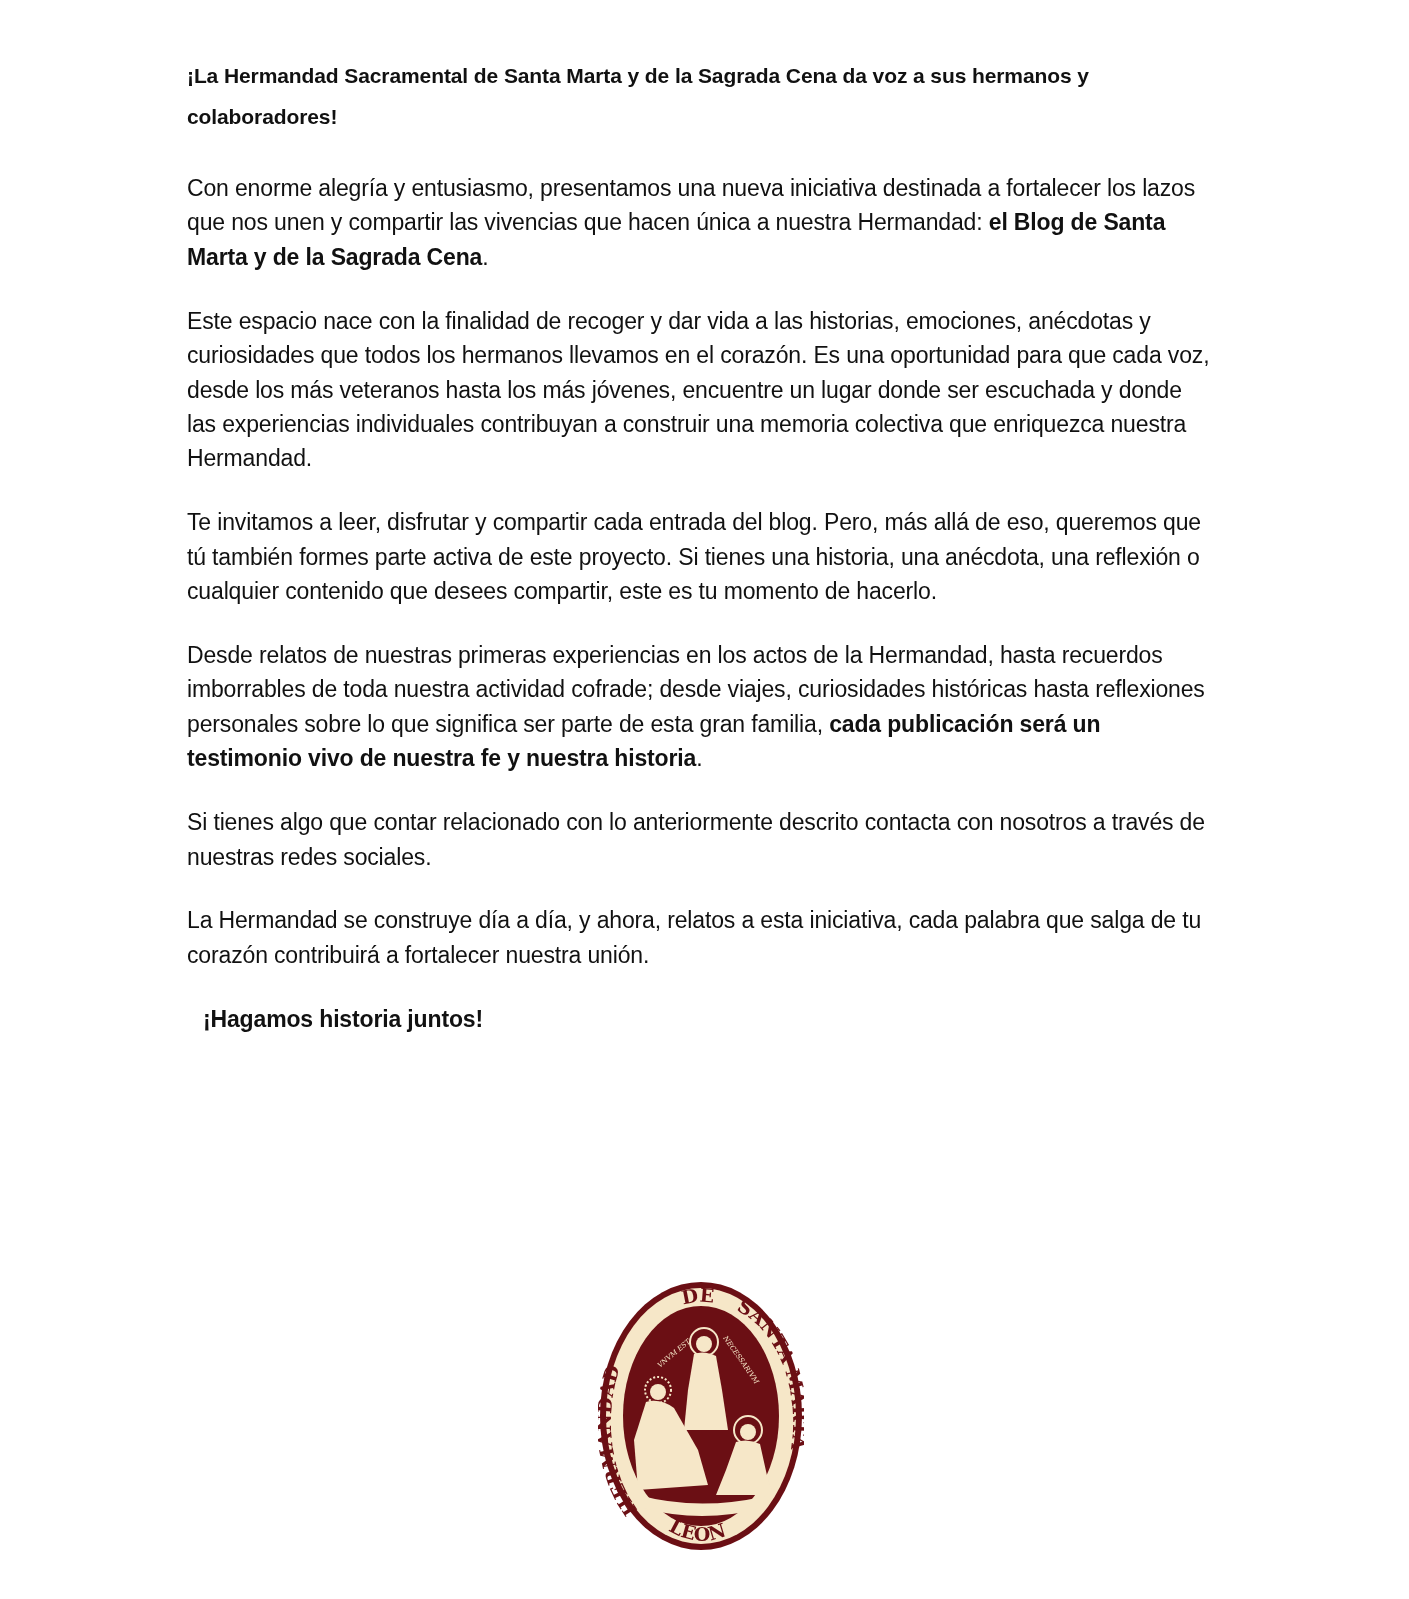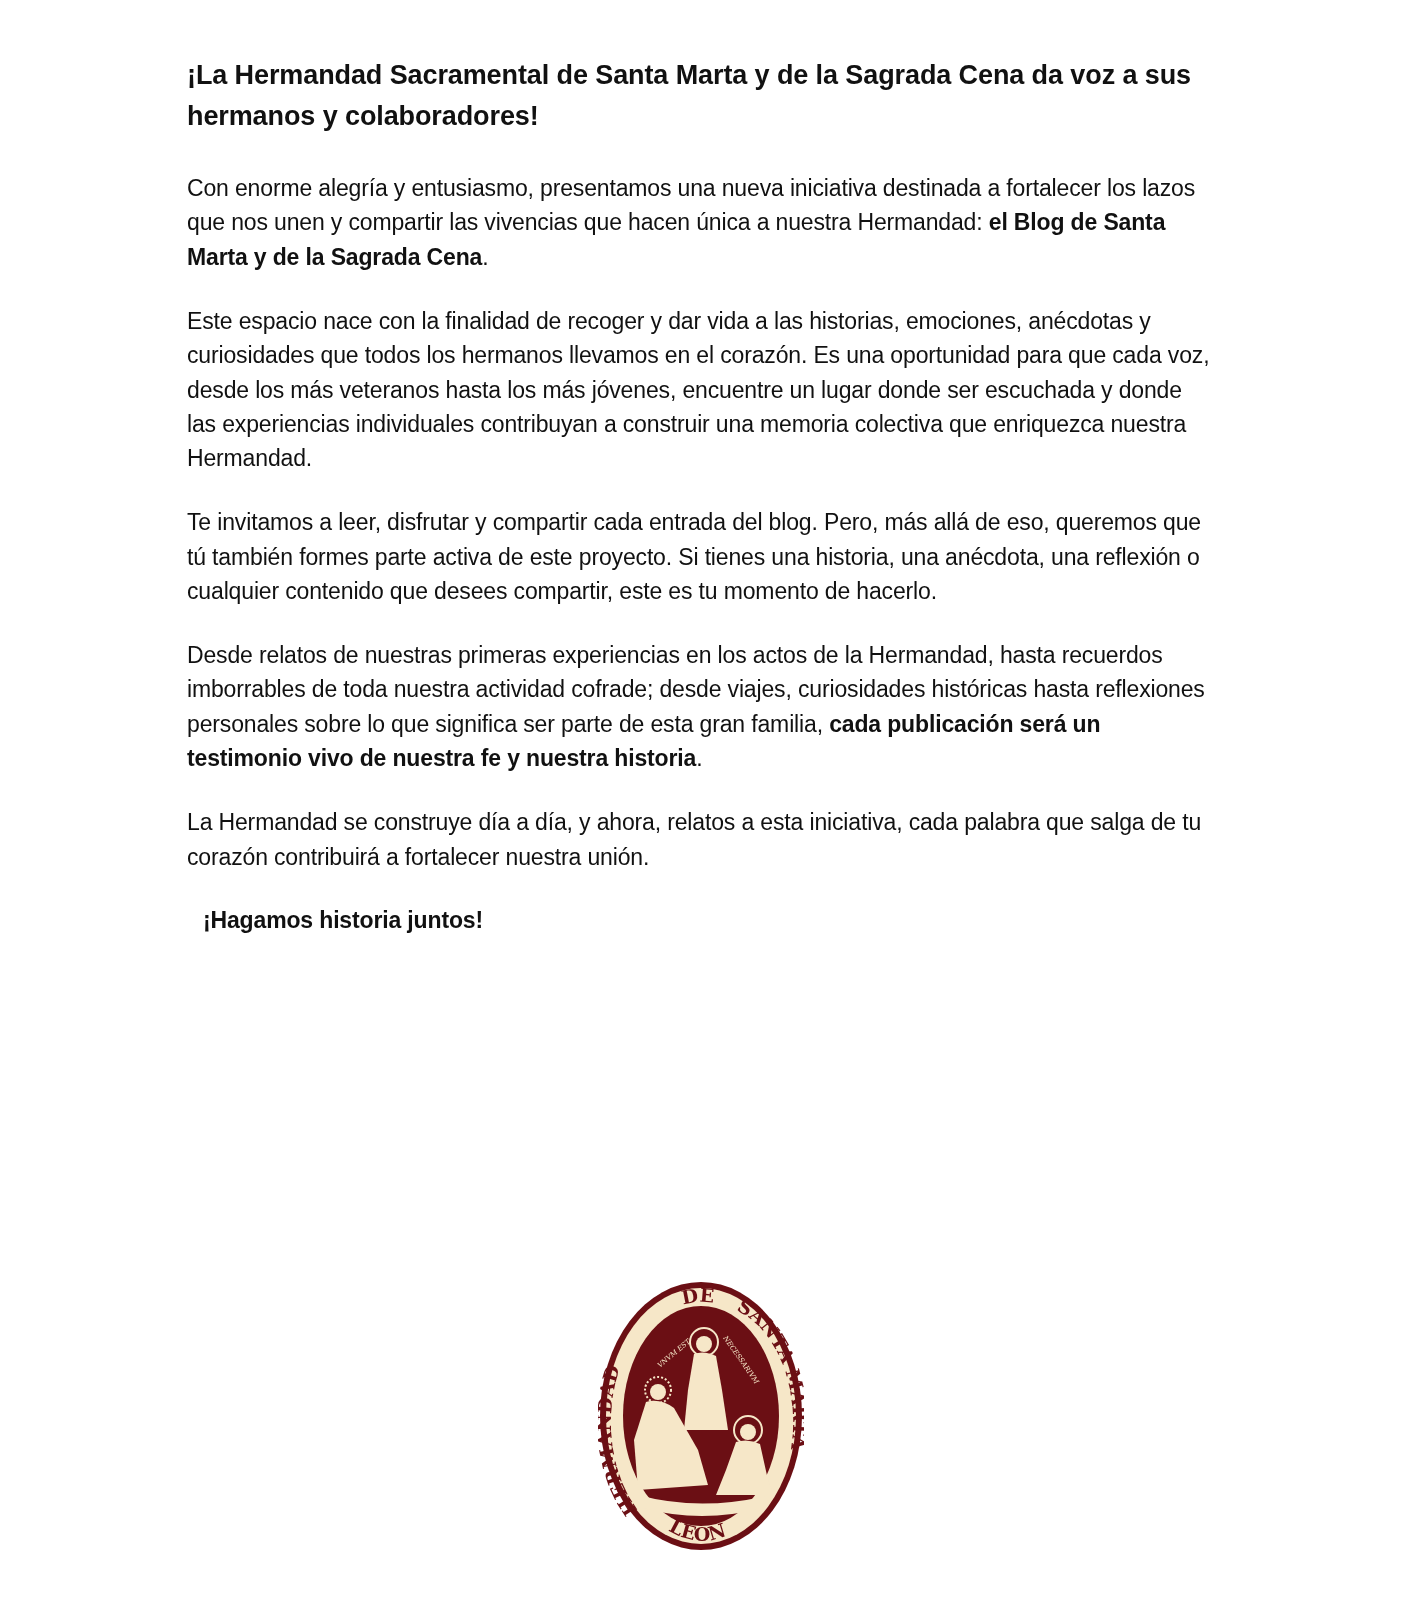--- a/index.html
+++ b/index.html
@@ -11,21 +11,21 @@
       font-family: "Liberation Sans", sans-serif;
       color: #111111;
     }
     .doc {
       position: absolute;
       left: 187px;
       top: 55px;
       width: 1030px;
     }
     h1 {
-      font-size: 27px;
+      font-size: 21px;
       line-height: 41px;
       font-weight: bold;
       margin: 0 0 34px 0;
       letter-spacing: -0.1px;
     }
     p {
       font-size: 23px;
       line-height: 34.4px;
       margin: 0 0 29.5px 0;
       letter-spacing: -0.15px;
@@ -60,20 +60,21 @@
   <p><span>Con enorme alegría y entusiasmo, presentamos una nueva iniciativa destinada a fortalecer los lazos que nos unen y compartir las vivencias que hacen única a nuestra Hermandad: </span><b>el Blog de Santa Marta y de la Sagrada Cena</b><span>.</span></p>
 
   <p>Este espacio nace con la finalidad de recoger y dar vida a las historias, emociones, anécdotas y curiosidades que todos los hermanos llevamos en el corazón. Es una oportunidad para que cada voz, desde los más veteranos hasta los más jóvenes, encuentre un lugar donde ser escuchada y donde las experiencias individuales contribuyan a construir una memoria colectiva que enriquezca nuestra Hermandad.</p>
 
   <p>Te invitamos a leer, disfrutar y compartir cada entrada del blog. Pero, más allá de eso, queremos que tú también formes parte activa de este proyecto. Si tienes una historia, una anécdota, una reflexión o cualquier contenido que desees compartir, este es tu momento de hacerlo.</p>
 
   <p><span>Desde relatos de nuestras primeras experiencias en los actos de la Hermandad, hasta recuerdos imborrables de toda nuestra actividad cofrade; desde viajes, curiosidades históricas hasta reflexiones personales sobre lo que significa ser parte de esta gran familia, </span><b>cada publicación será un testimonio vivo de nuestra fe y nuestra historia</b><span>.</span></p>
 
 
 
+  <p>Si tienes algo que contar relacionado con lo anteriormente descrito contacta con nosotros a través de nuestras redes sociales.</p>
 
   <p>La Hermandad se construye día a día, y ahora, relatos a esta iniciativa, cada palabra que salga de tu corazón contribuirá a fortalecer nuestra unión.</p>
 
   <p class="closing">¡Hagamos historia juntos!</p>
 </div>
 
 <svg class="emblem" viewBox="0 0 206 272">
   <defs>
     <path id="arcLeft" d="M 40 230 A 82 118 0 0 1 70 30" fill="none"></path>
     <path id="arcTop" d="M 85 25 A 82 118 0 0 1 123 25" fill="none"></path>

